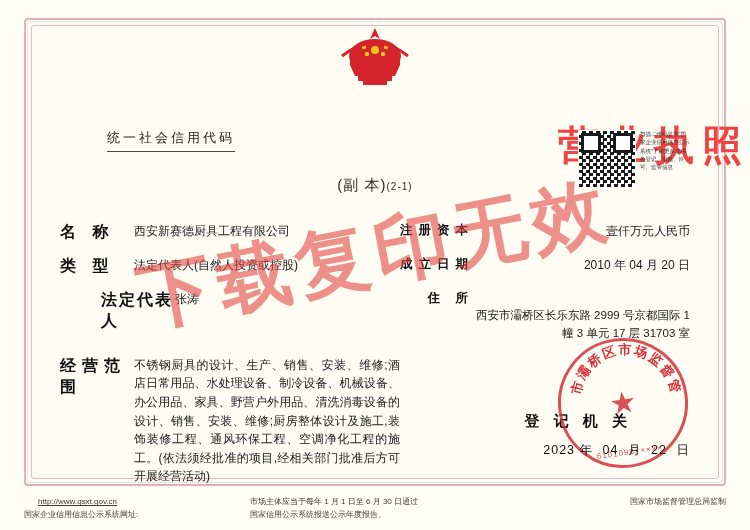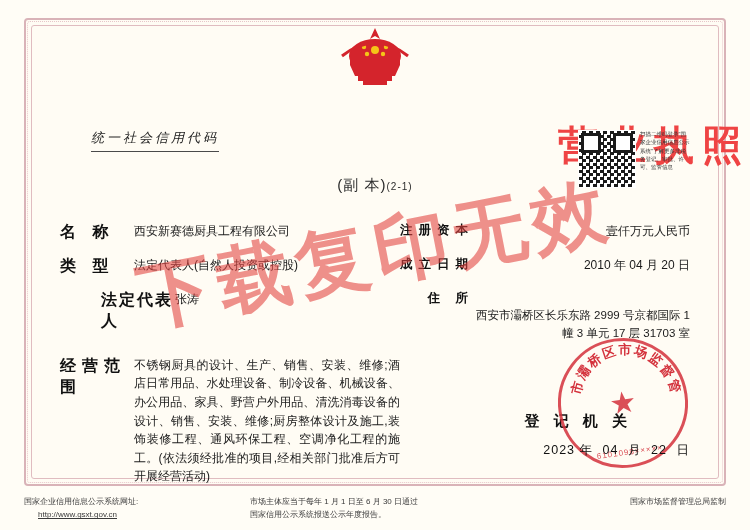--- a/index.html
+++ b/index.html
@@ -85,25 +85,24 @@
     letter-spacing: 1px;
   }
   .subtitle .sub-small {
     font-size: 10px;
     vertical-align: baseline;
   }
 
   
   .code-block {
     position: absolute;
-    left: 60px;
+    left: 76px;
     top: 128px;
     width: 190px;
     text-align: center;
-    font-style: italic;
   }
   .code-label {
     font-size: 13px;
     letter-spacing: 3px;
     color: #1d1d1d;
     border-bottom: 1px solid #4a4a4a;
     padding-bottom: 4px;
     display: inline-block;
   }
   .code-value {
@@ -394,22 +393,22 @@
     <span class="num">04</span>
     <span>月</span>
     <span class="num">22</span>
     <span>日</span>
   </div>
 
   <div class="watermark">下载复印无效</div>
 
   <div class="footer">
     <div class="f-left">
+      <div style="text-decoration:underline; padding-left:14px;">http://www.gsxt.gov.cn</div>
       <div>国家企业信用信息公示系统网址:</div>
-      <div style="text-decoration:underline; padding-left:14px;">http://www.gsxt.gov.cn</div>
     </div>
     <div class="f-mid">
       <div>市场主体应当于每年 1 月 1 日至 6 月 30 日通过</div>
       <div>国家信用公示系统报送公示年度报告。</div>
     </div>
     <div class="f-right">
       <div>国家市场监督管理总局监制</div>
     </div>
   </div>
 

